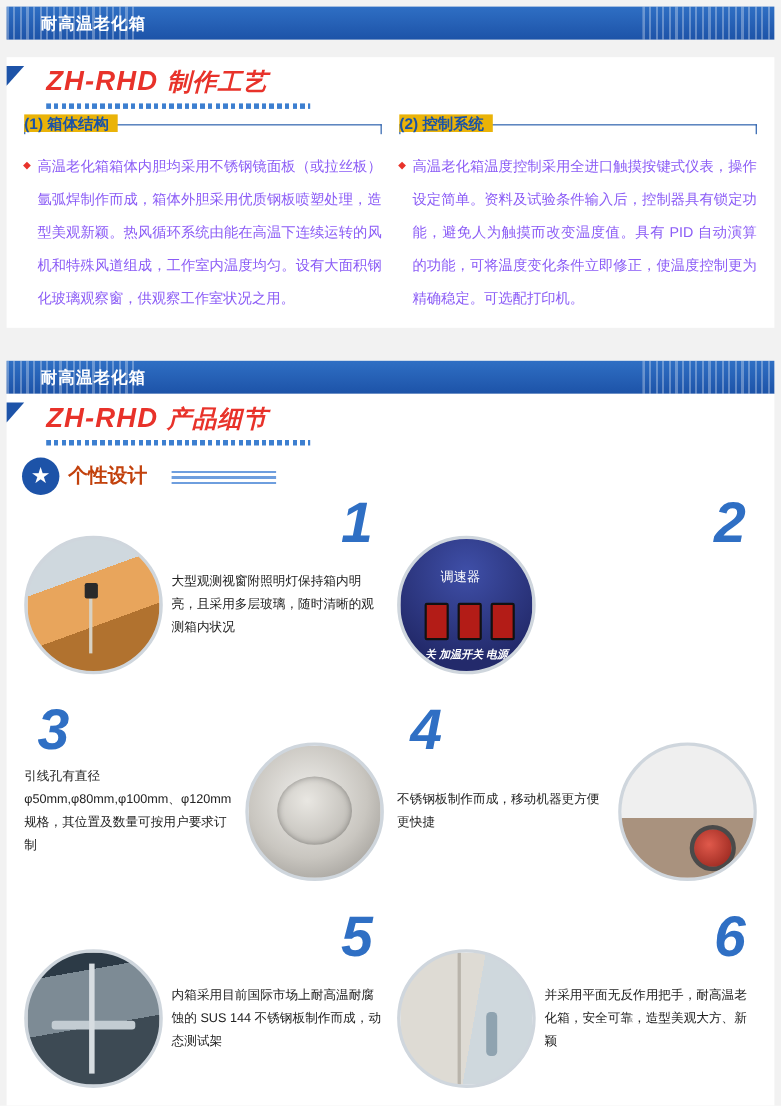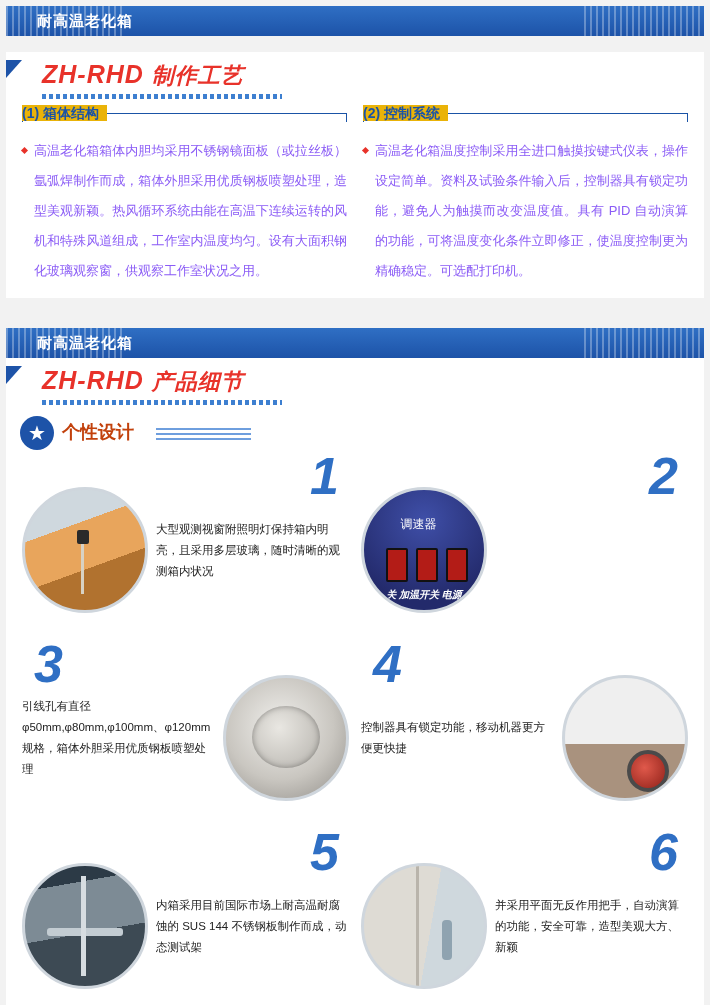--- a/index.html
+++ b/index.html
@@ -230,44 +230,44 @@
             <div class="sw"></div>
             <div class="lbl3">关 加温开关 电源</div>
           </div>
         </div>
       </div>
 
       <div class="cell">
         <div class="num left">3</div>
         <div class="cellbody rev">
           <div class="photo p3"></div>
-          <div class="desc">引线孔有直径φ50mm,φ80mm,φ100mm、φ120mm 规格，箱体外胆采用优质钢板喷塑处理</div>
+          <div class="desc">引线孔有直径φ50mm,φ80mm,φ100mm、φ120mm 规格，其位置及数量可按用户要求订制</div>
         </div>
       </div>
 
       <div class="cell">
         <div class="num left">4</div>
         <div class="cellbody rev">
           <div class="photo p4"></div>
-          <div class="desc">控制器具有锁定功能，移动机器更方便更快捷</div>
+          <div class="desc">不锈钢板制作而成，移动机器更方便更快捷</div>
         </div>
       </div>
 
       <div class="cell">
         <div class="num">5</div>
         <div class="cellbody">
           <div class="photo p5"></div>
           <div class="desc">内箱采用目前国际市场上耐高温耐腐蚀的 SUS 144 不锈钢板制作而成，动态测试架</div>
         </div>
       </div>
 
       <div class="cell">
         <div class="num">6</div>
         <div class="cellbody">
           <div class="photo p6"></div>
-          <div class="desc">并采用平面无反作用把手，自动演算的功能，安全可靠，造型美观大方、新颖</div>
+          <div class="desc">并采用平面无反作用把手，耐高温老化箱，安全可靠，造型美观大方、新颖</div>
         </div>
       </div>
 
     </div>
   </div>
 
 </div>
 
 </body></html>

